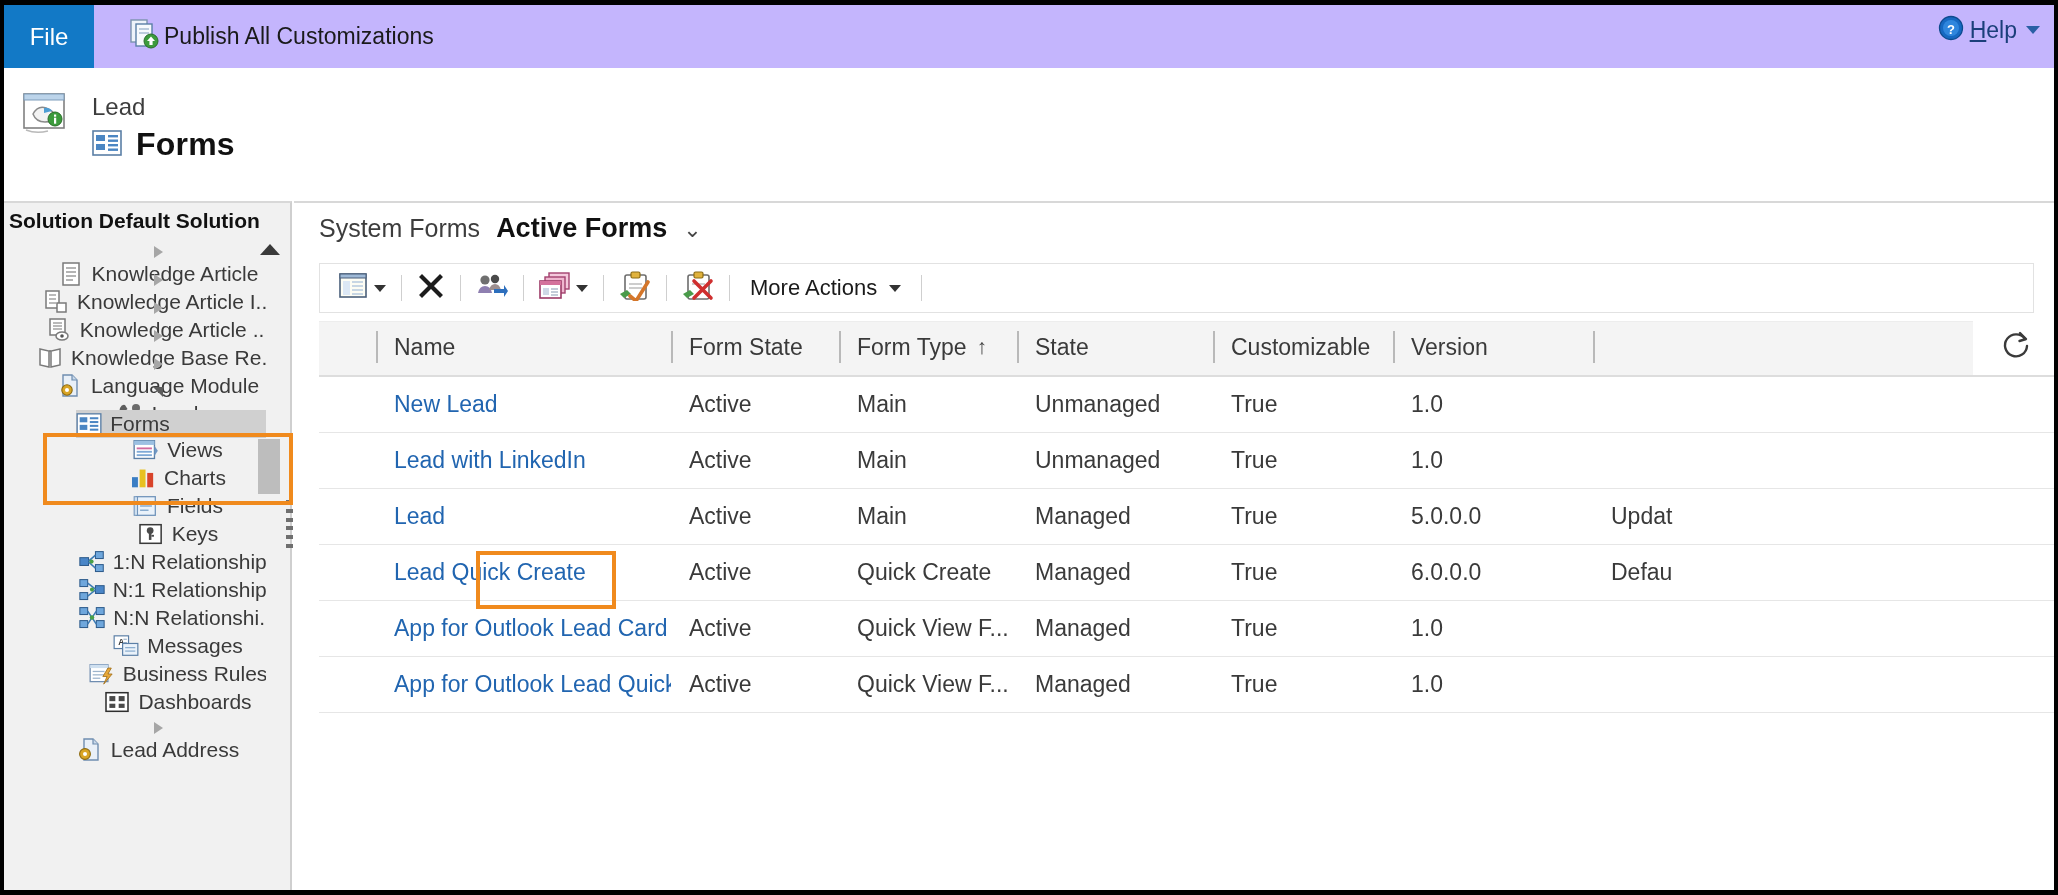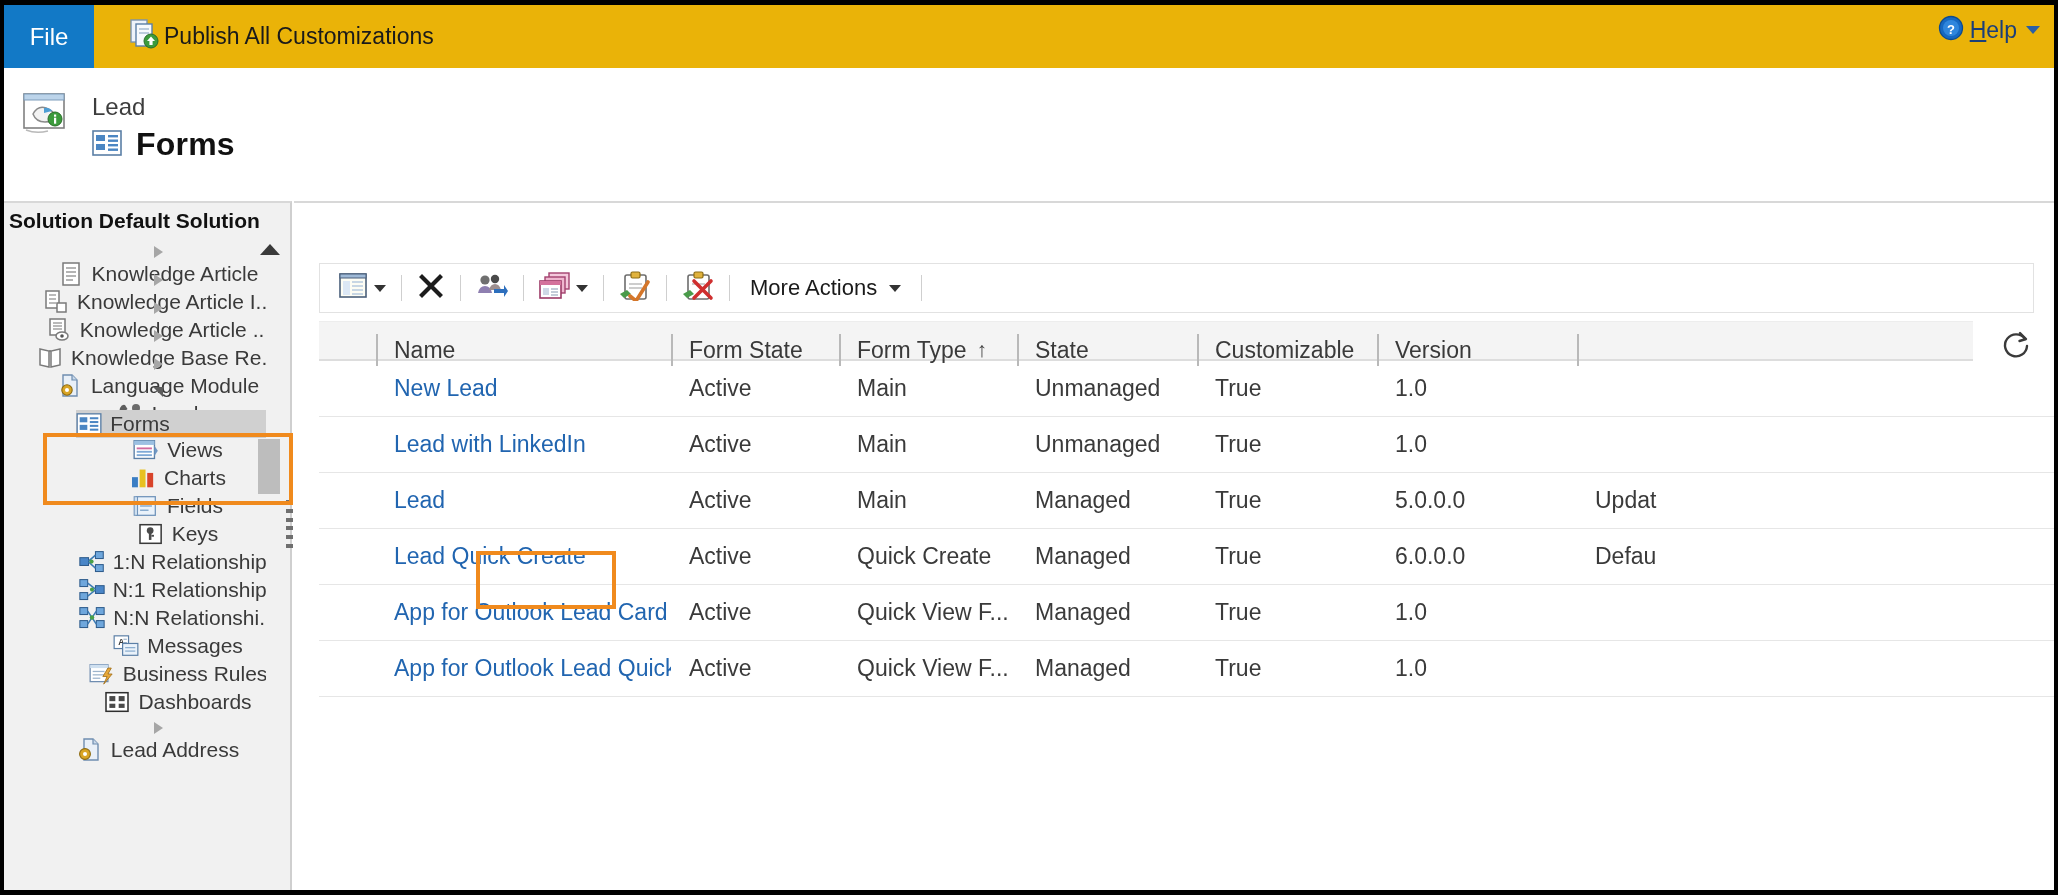--- a/index.html
+++ b/index.html
@@ -25,21 +25,21 @@
     top: 0; left: 0;
     width: 2050px; height: 885px;
     background: #ffffff;
     overflow: hidden;
   }
 
   
   .ribbon {
     position: absolute; top: 0; left: 0;
     width: 2050px; height: 69px;
-    background: #eab308;
+    background: #c4b5fd;
     border-bottom: 2px solid #e6e6e6;
   }
   .file-tab {
     position: absolute; left: 0; top: 0;
     width: 90px; height: 63px;
     background: #1279c6;
     color: #ffffff;
     font-size: 24px;
     display: flex; align-items: center; justify-content: center;
     cursor: pointer;
@@ -236,22 +236,22 @@
     padding: 0 16px; height: 44px; cursor: pointer;
   }
 
   
   .grid {
     position: absolute; left: 25px; top: 118px;
     width: 1740px; height: 568px;
     overflow: hidden;
   }
   .grid-head {
-    display: flex; align-items: flex-start;
-    height: 40px;
+    display: flex; align-items: flex-end;
+    height: 56px;
     background: #f4f4f4;
     border-bottom: 2px solid #dddddd;
     border-top: 1px solid #ededed;
   }
   .gh-cell {
     position: relative;
     font-size: 23px; color: #3a3a3a;
     display: flex; align-items: center;
     height: 56px;
     padding-left: 18px;
@@ -281,21 +281,21 @@
   }
   .gc.link { color: #2165b0; cursor: pointer; }
   .grid-row.spacer { border-bottom: none; }
 
   
   .w-chk  { width: 57px;  flex: 0 0 57px; }
   .w-name { width: 295px; flex: 0 0 295px; }
   .w-fst  { width: 168px; flex: 0 0 168px; }
   .w-ftp  { width: 178px; flex: 0 0 178px; }
   .w-st   { width: 180px; flex: 0 0 180px; }
-  .w-cu   { width: 180px; flex: 0 0 180px; }
+  .w-cu   { width: 180px; flex: 0 0 180px; margin-left: 16px; }
   .w-ver  { width: 200px; flex: 0 0 200px; }
   .w-desc { width: 300px; flex: 0 0 300px; }
 
   
   .refresh-cell {
     position: absolute; right: 0; top: 0;
     width: 86px; height: 54px;
     background: #ffffff;
     display: flex; align-items: center; justify-content: center;
     cursor: pointer;
@@ -668,20 +668,25 @@
     <i></i>
         <i></i>
         <i></i>
         <i></i>
         <i></i>
         <i></i>
   </div>
 
   <div class="main">
 
+    <div class="view-header">
+      <span class="sys">System Forms</span>
+      <span class="active">Active Forms</span>
+      <span class="chev">⌄</span>
+    </div>
 
     <div class="toolbar">
 
       <div class="tb-item">
         <span>
           <svg width="30" height="26" viewBox="0 0 30 26">
             <rect x="1" y="1" width="26" height="23" fill="#fdfdf4" stroke="#4a5f7a" stroke-width="1.6"></rect>
             <rect x="1" y="1" width="26" height="4" fill="#9db8d6" stroke="#4a5f7a" stroke-width="1"></rect>
             <rect x="4" y="8" width="7" height="14" fill="#dce8f5"></rect>
             <line x1="13" y1="9" x2="24" y2="9" stroke="#b0c6dd" stroke-width="1.4"></line>

